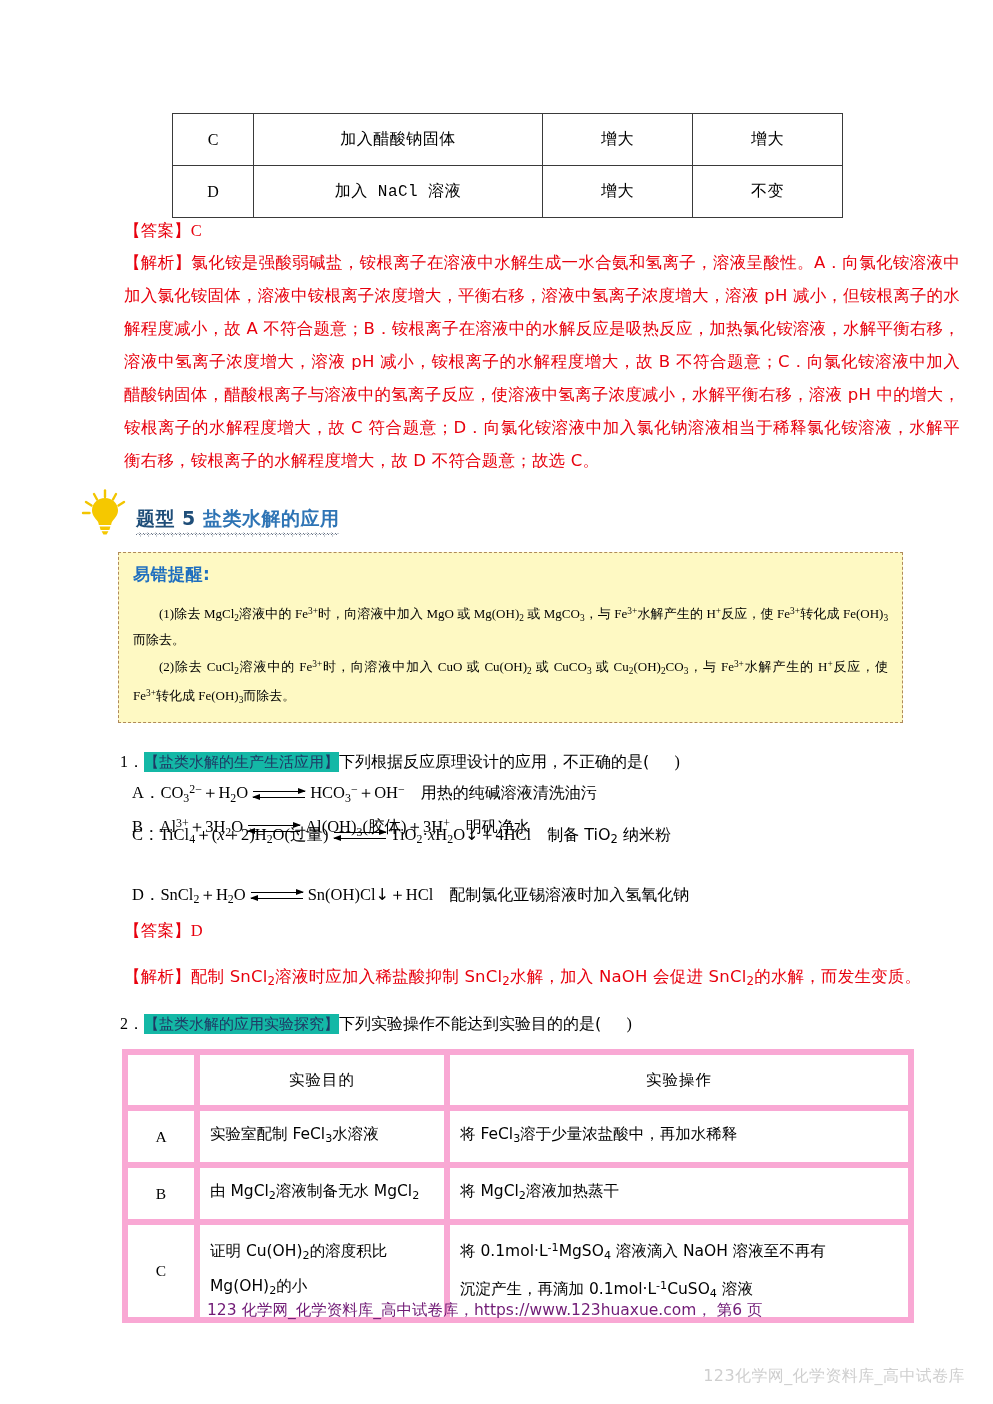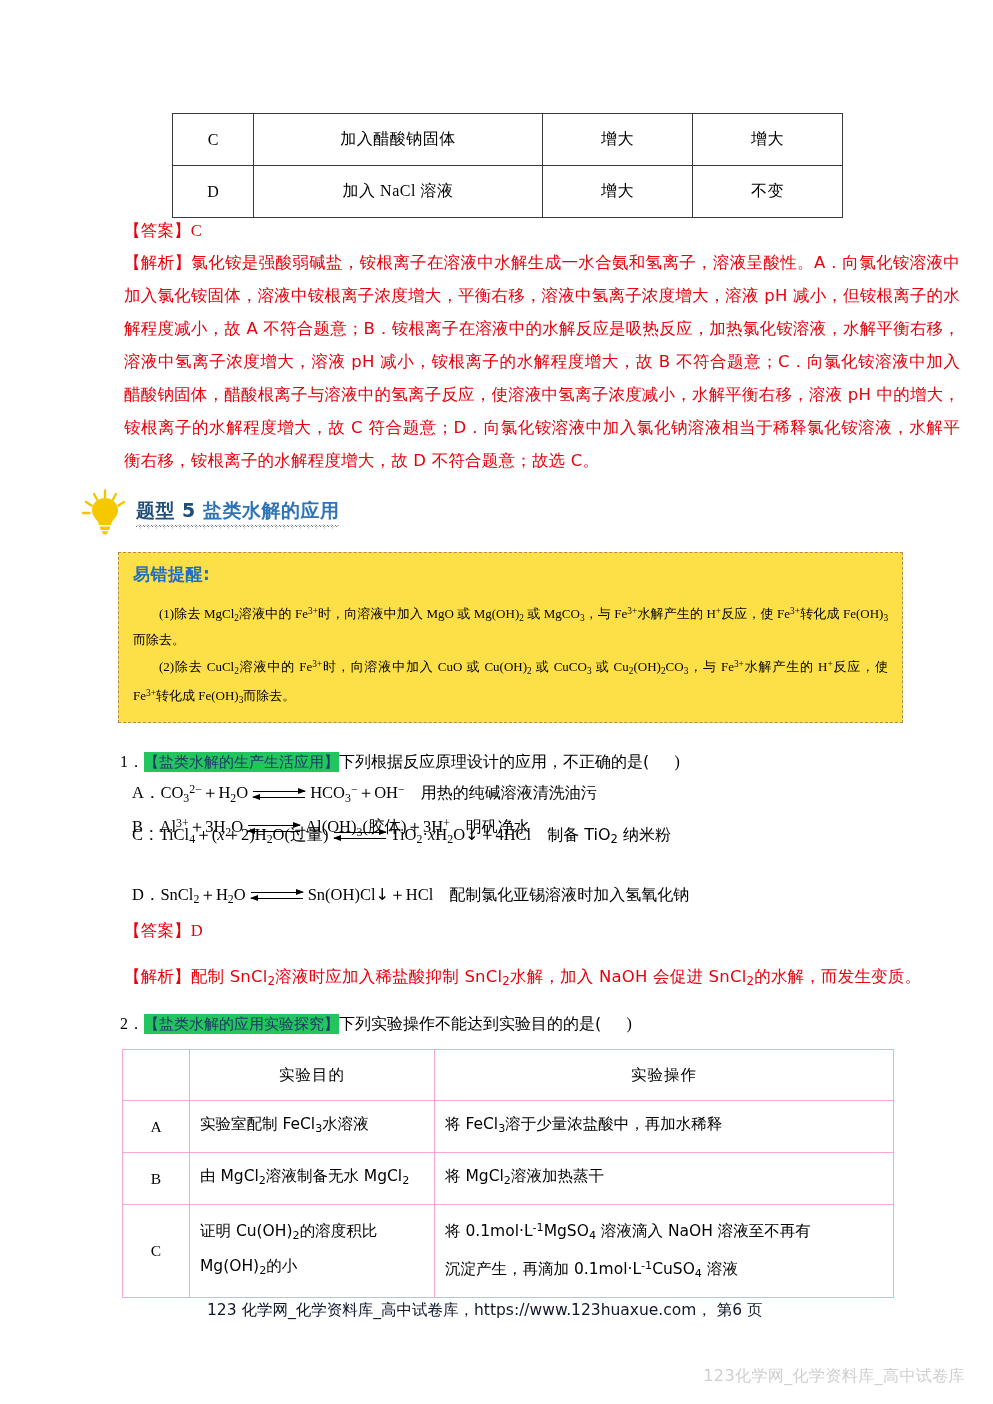--- a/index.html
+++ b/index.html
@@ -42,21 +42,21 @@
     border: 1px solid #3a3a3a;
     height: 51px;
     text-align: center;
     vertical-align: middle;
     font-size: 16px;
     padding: 0 4px;
   }
   .top-table td.c-label { width: 72px; }
   .top-table td.c-op { width: 280px; }
   .top-table td.c-v { width: 141px; margin-left: 20px; }
-  .top-table .cnw { font-family: Liberation Serif, serif; letter-spacing: 0.5px;}
+  .top-table .cnw { font-family: Liberation Mono, monospace; letter-spacing: 0.5px;}
 
   
   .red-block {
     position: absolute;
     color: #e8000d;
     font-size: 16.5px;
     line-height: 33px;
     letter-spacing: 0.2px;
   }
   .red-block .lead {
@@ -72,21 +72,21 @@
     left: 124px; top: 960px; width: 836px;
     text-align: justify; text-justify: inter-ideograph;
   }
 
   
   .section-head {
     position: absolute;
     left: 78px;
     top: 489px;
     display: flex;
-    align-items: center;
+    align-items: flex-end;
     height: 46px;
   }
   .bulb-wrap {
     width: 54px; height: 46px;
     position: relative;
     flex: 0 0 auto;
   }
   .head-text {
     position: relative;
     padding-bottom: 3px;
@@ -111,21 +111,21 @@
     opacity: 0.85;
   }
 
   
   .tip-box {
     position: absolute;
     left: 118px;
     top: 552px;
     width: 785px;
     box-sizing: border-box;
-    background: #fde047;
+    background: #fef9c3;
     border: 1px dashed #b08a5a;
     padding: 10px 14px 12px 14px;
   }
   .tip-title {
     font-family: "DejaVu Sans", "Liberation Sans", sans-serif;
     font-weight: bold;
     font-size: 17px;
     color: #1f6fbf;
     letter-spacing: 0.5px;
     margin-bottom: 14px;
@@ -143,21 +143,21 @@
   
   .q-line {
     position: absolute;
     font-size: 16px;
     line-height: 24px;
     white-space: nowrap;
   }
   .q1-stem { left: 120px; top: 750px; }
   .q2-stem { left: 120px; top: 1012px; }
   .tag {
-    background: #22c55e;
+    background: #14b8a6;
     color: #1f3864;
     font-family: "DejaVu Sans", "Liberation Sans", sans-serif;
     font-size: 15px;
     padding: 1px 0;
   }
   .stem-rest {
     font-family: "DejaVu Sans", "Liberation Sans", sans-serif;
     font-size: 16px;
   }
   .paren { letter-spacing: 0.2px; }
@@ -212,21 +212,21 @@
   
   .bot-table {
     position: absolute;
     left: 122px;
     top: 1049px;
     width: 714px;
     border-collapse: collapse;
     table-layout: fixed;
   }
   .bot-table td {
-    border: 1px solid #f9a8d4;
+    border: 6px solid #f9a8d4;
     font-size: 15.5px;
     padding: 8px 10px;
     vertical-align: middle;
     line-height: 30px;
   }
   .bot-table td.c-idx { width: 46px; text-align: center; }
   .bot-table td.c-goal { width: 224px; }
   .bot-table td.c-op { width: 438px; }
   .bot-table tr.hdr td {
     text-align: center;
@@ -236,21 +236,21 @@
   }
   .bot-table .cnw { font-family: "DejaVu Sans", "Liberation Sans", sans-serif; }
 
   
   .footer {
     position: absolute;
     left: 207px;
     top: 1300px;
     font-family: "DejaVu Sans", "Liberation Sans", sans-serif;
     font-size: 15.5px;
-    color: #0f172a;
+    color: #701a75;
     white-space: nowrap;
   }
   .watermark {
     position: absolute;
     right: 28px;
     top: 1366px;
     font-family: "DejaVu Sans", "Liberation Sans", sans-serif;
     font-size: 16px;
     color: #cfcfcf;
     letter-spacing: 0.4px;

